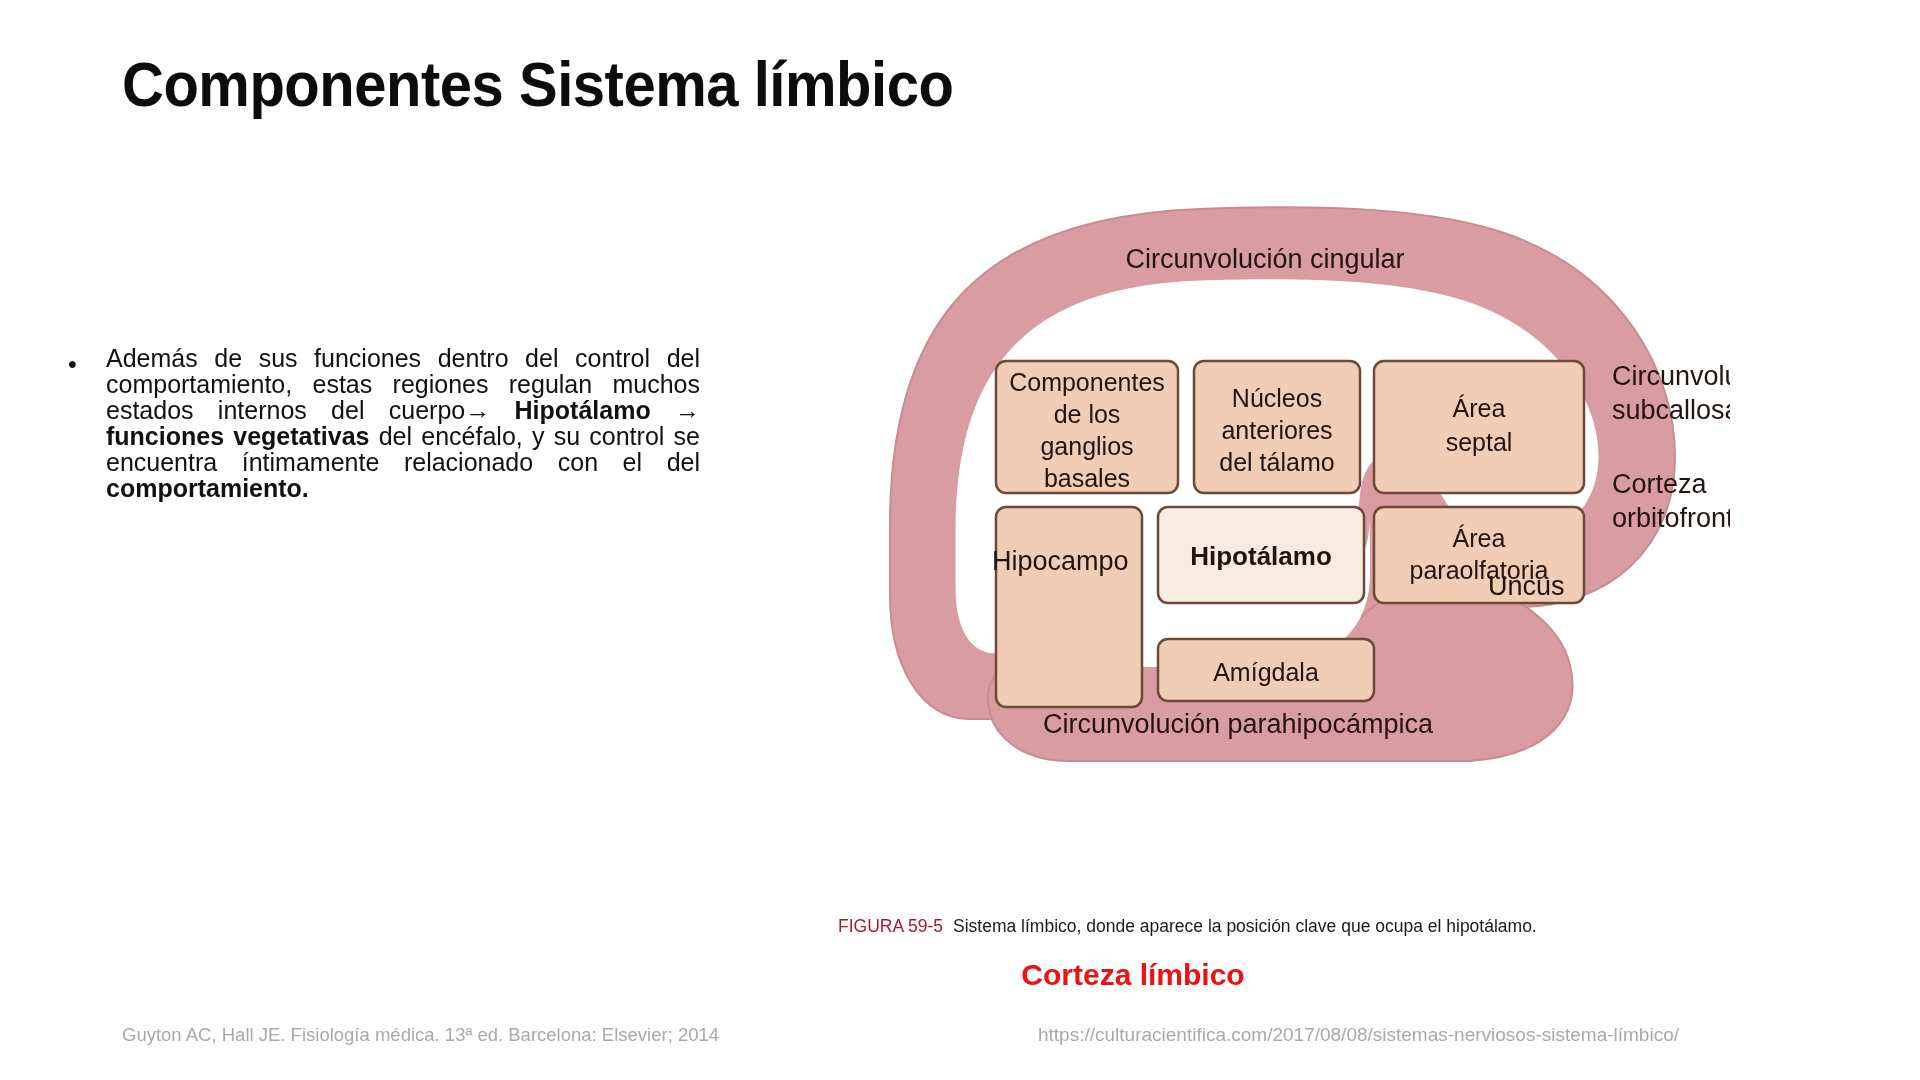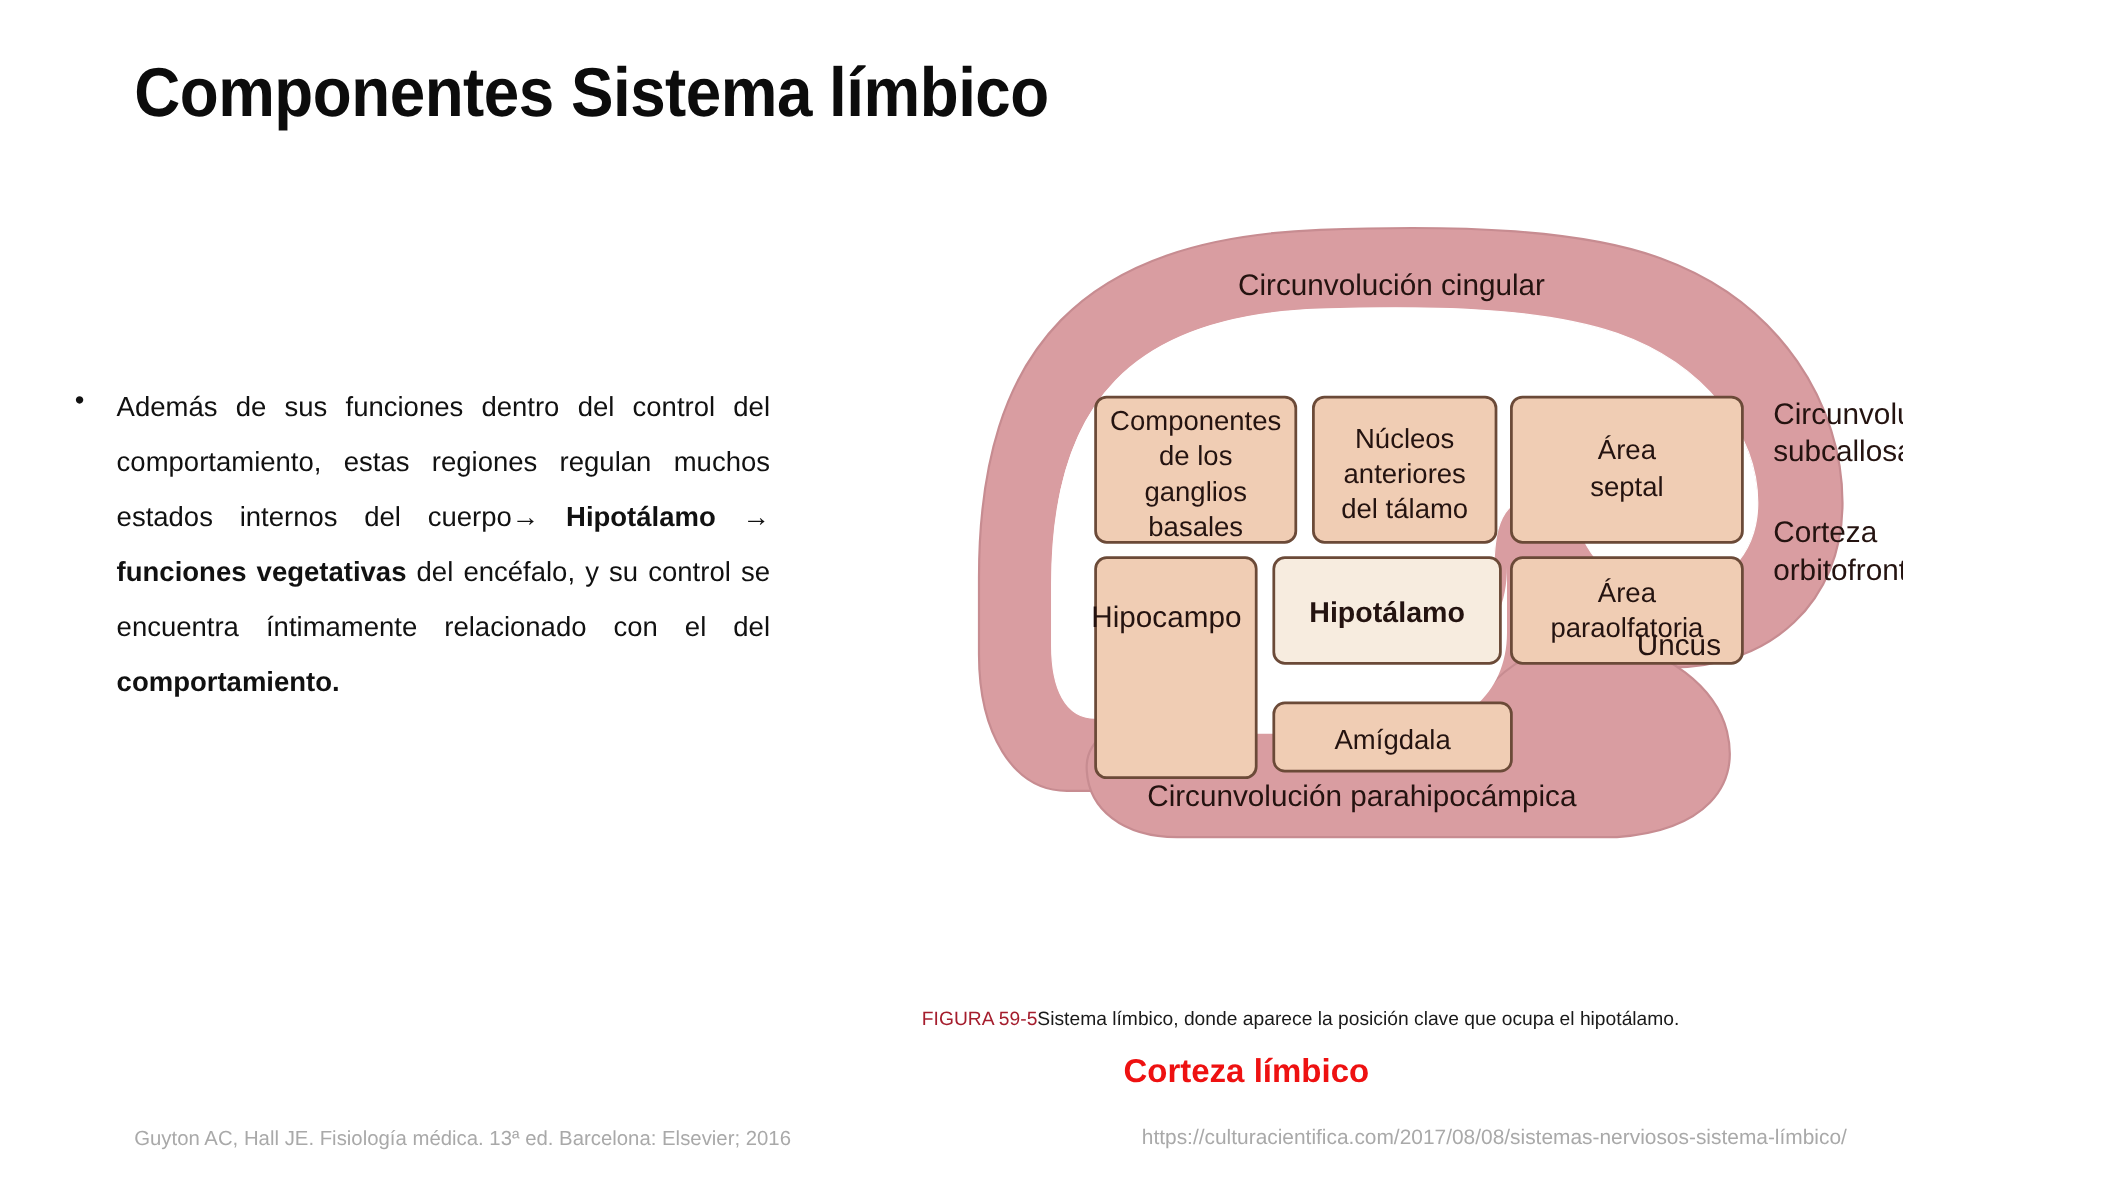--- a/index.html
+++ b/index.html
@@ -47,21 +47,21 @@
     font-size: 25px;
     line-height: 39px;
     color: #111;
     text-align: left;
     padding-left: 8px;
     box-sizing: border-box;
   }
   .bullet-text {
     flex: 1 1 auto;
     font-size: 25px;
-    line-height: 50px;
+    line-height: 26px;
     text-align: justify;
     text-justify: inter-word;
     color: #111111;
     hyphens: none;
   }
   .bullet-text b { font-weight: 700; }
 
   
   .figure-wrap {
     position: absolute;
@@ -80,20 +80,21 @@
     white-space: nowrap;
     font-family: "Liberation Sans", sans-serif;
   }
   .fig-caption .fig-label {
     color: #a51d2d;
     font-weight: 400;
     letter-spacing: 0px;
   }
   .fig-caption .fig-text {
     color: #1a1a1a;
+    margin-left: 10px;
   }
 
   .corteza-limbica {
     position: absolute;
     left: 1133px;
     top: 958px;
     transform: translateX(-50%);
     font-size: 30px;
     font-weight: 700;
     color: #ee1111;
@@ -243,15 +244,15 @@
     <text class="dlabel dlabel-outer" x="222" y="375">Hipocampo</text>
   </svg>
 </div>
 
 <div class="fig-caption">
   <span class="fig-label">FIGURA 59-5</span><span class="fig-text">Sistema límbico, donde aparece la posición clave que ocupa el hipotálamo.</span>
 </div>
 
 <div class="corteza-limbica">Corteza límbico</div>
 
-<div class="footer-left">Guyton AC, Hall JE. Fisiología médica. 13ª ed. Barcelona: Elsevier; 2016</div>
+<div class="footer-left">Guyton AC, Hall JE. Fisiología médica. 13ª ed. Barcelona: Elsevier; 2014</div>
 
 <div class="footer-right">https://culturacientifica.com/2017/08/08/sistemas-nerviosos-sistema-límbico/</div>
 
 </body></html>

